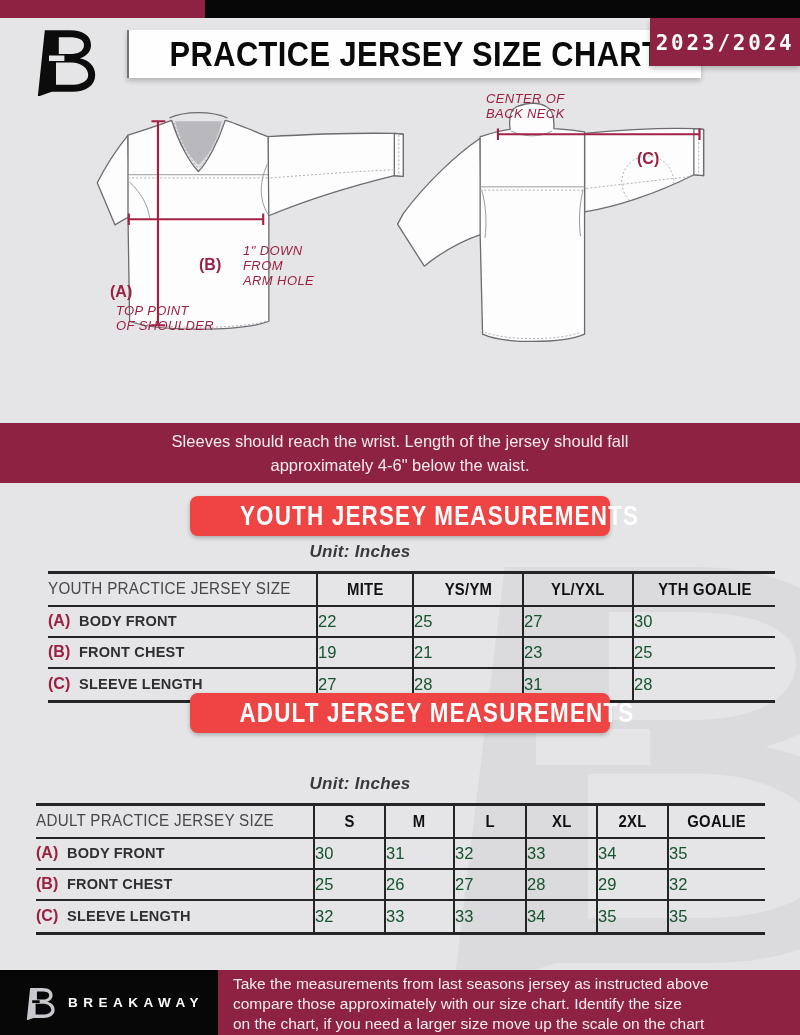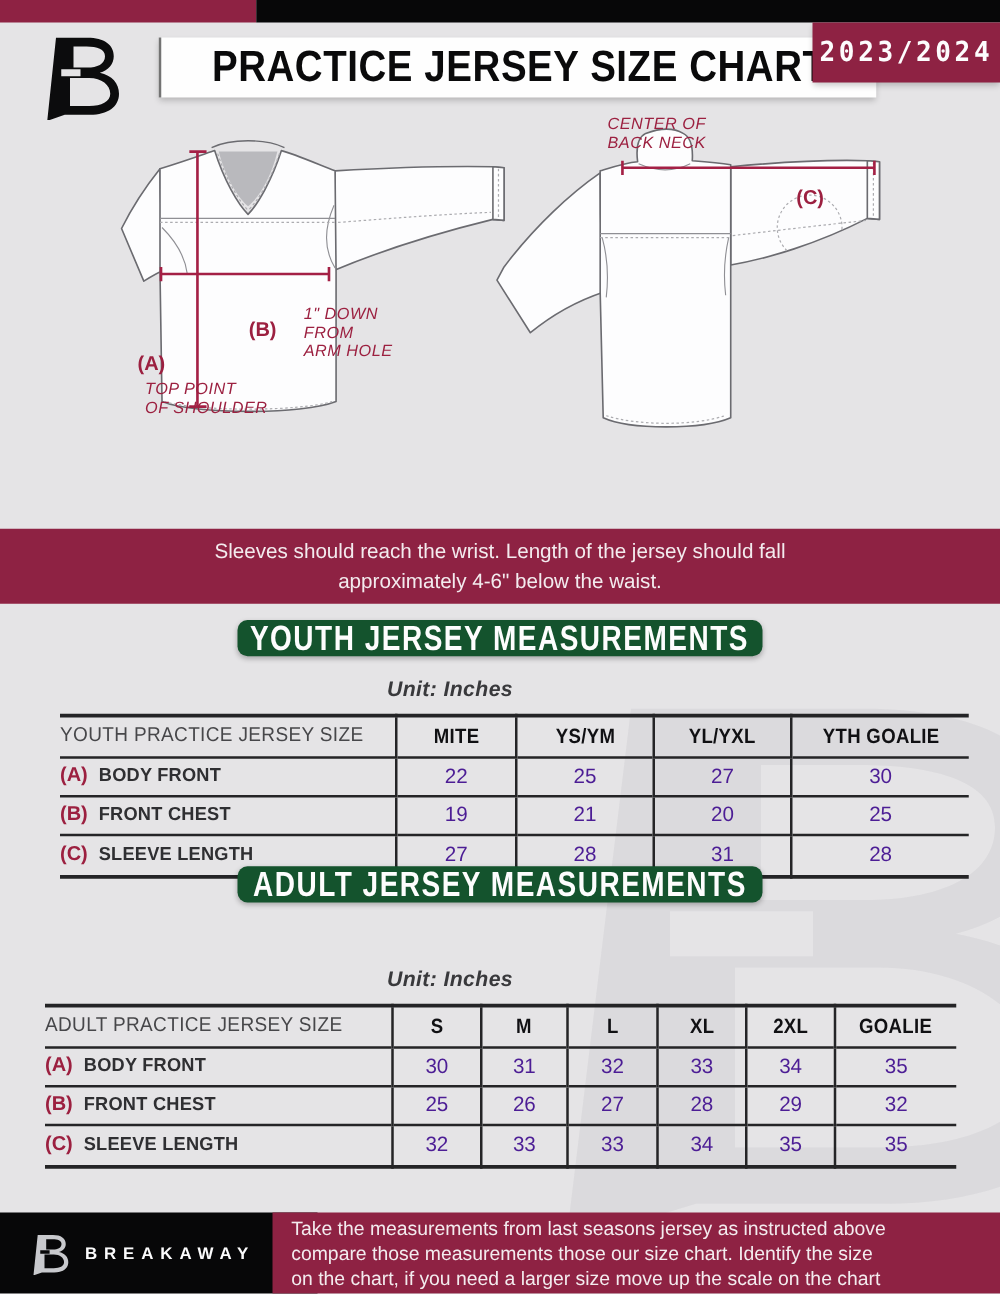--- a/index.html
+++ b/index.html
@@ -43,23 +43,23 @@
     position:absolute; color:#9c2040; font-weight:bold; font-size:16px; white-space:nowrap;
   }
   
   .notice {
     position:absolute; left:0; top:423px; width:800px; height:60px;
     background:#8e2243; color:#f3ebee; text-align:center;
     font-size:16.5px; line-height:24px; padding-top:6px;
   }
   
   .section-bar {
-    position:absolute; left:190px; width:420px; height:29px;
-    background:#14532d; border-radius:8px;
-    display:flex; align-items:center; justify-content:center;
+    position:absolute; left:190px; width:420px; height:40px;
+    background:#ef4444; border-radius:8px;
+    display:flex; align-items:center; 
     box-shadow:0 2px 4px rgba(0,0,0,.25);
   }
   .section-bar.youth { top:496px; }
   .section-bar.adult { top:693px; }
   .bar-title {
     color:#fdfdfd; font-size:28px; font-weight:bold; letter-spacing:1.5px;
     white-space:nowrap; transform:scaleX(.8); transform-origin:center;
   }
   .unit-label {
     position:absolute; left:0; width:720px; text-align:center;
@@ -90,21 +90,21 @@
   th.col-head span {
     display:inline-block; font-size:16.5px; font-weight:bold; color:#101013;
     letter-spacing:.3px; transform:scaleX(.9); transform-origin:center; white-space:nowrap;
   }
   td.row-label { text-align:left; padding-left:24px; white-space:nowrap; }
   td.row-label .key { color:#9c2040; font-weight:bold; font-size:16px; margin-right:9px; }
   td.row-label .lbl {
     display:inline-block; font-weight:bold; font-size:15px; color:#2f2f32;
     letter-spacing:.2px; transform:scaleX(.97); transform-origin:left center;
   }
-  td.val { text-align:center; font-size:16.5px; color:#4c1d95; }
+  td.val { font-size:16.5px; color:#14532d; }
   
   .watermark { position:absolute; left:380px; top:540px; color:rgba(55,55,65,.055); }
   
   .footer-black {
     position:absolute; left:0; top:970px; width:254px; height:65px; background:#070708;
     display:flex; align-items:center;
   }
   .footer-logo { margin-left:22px; color:#c8c9cd; }
   .footer-brand {
     color:#fbfbfc; font-size:13.5px; font-weight:bold; letter-spacing:5.5px;
@@ -257,21 +257,21 @@
       <td class="val">25</td>
       <td class="val">27</td>
       <td class="val">30</td>
     </tr>
     <tr class="data">
       <td class="row-label">
         <span class="key">(B)</span><span class="lbl">FRONT CHEST</span>
       </td>
       <td class="val">19</td>
       <td class="val">21</td>
-      <td class="val">20</td>
+      <td class="val">23</td>
       <td class="val">25</td>
     </tr>
     <tr class="data">
       <td class="row-label">
         <span class="key">(C)</span><span class="lbl">SLEEVE LENGTH</span>
       </td>
       <td class="val">27</td>
       <td class="val">28</td>
       <td class="val">31</td>
       <td class="val">28</td>
@@ -341,17 +341,17 @@
     </table>
 
   <div class="footer-black">
     <svg class="footer-logo" width="34" height="34" viewBox="0 0 100 100">
       <use href="#bmark"></use>
     </svg>
     <div class="footer-brand">BREAKAWAY</div>
   </div>
   <div class="footer-maroon">
     <div>Take the measurements from last seasons jersey as instructed above</div>
-    <div>compare those measurements  those our size chart. Identify the size</div>
+    <div>compare those approximately  with our size chart. Identify the size</div>
     <div>on the chart, if you need a larger size move up the scale on the chart</div>
   </div>
 
 </div>
 
 </body></html>

